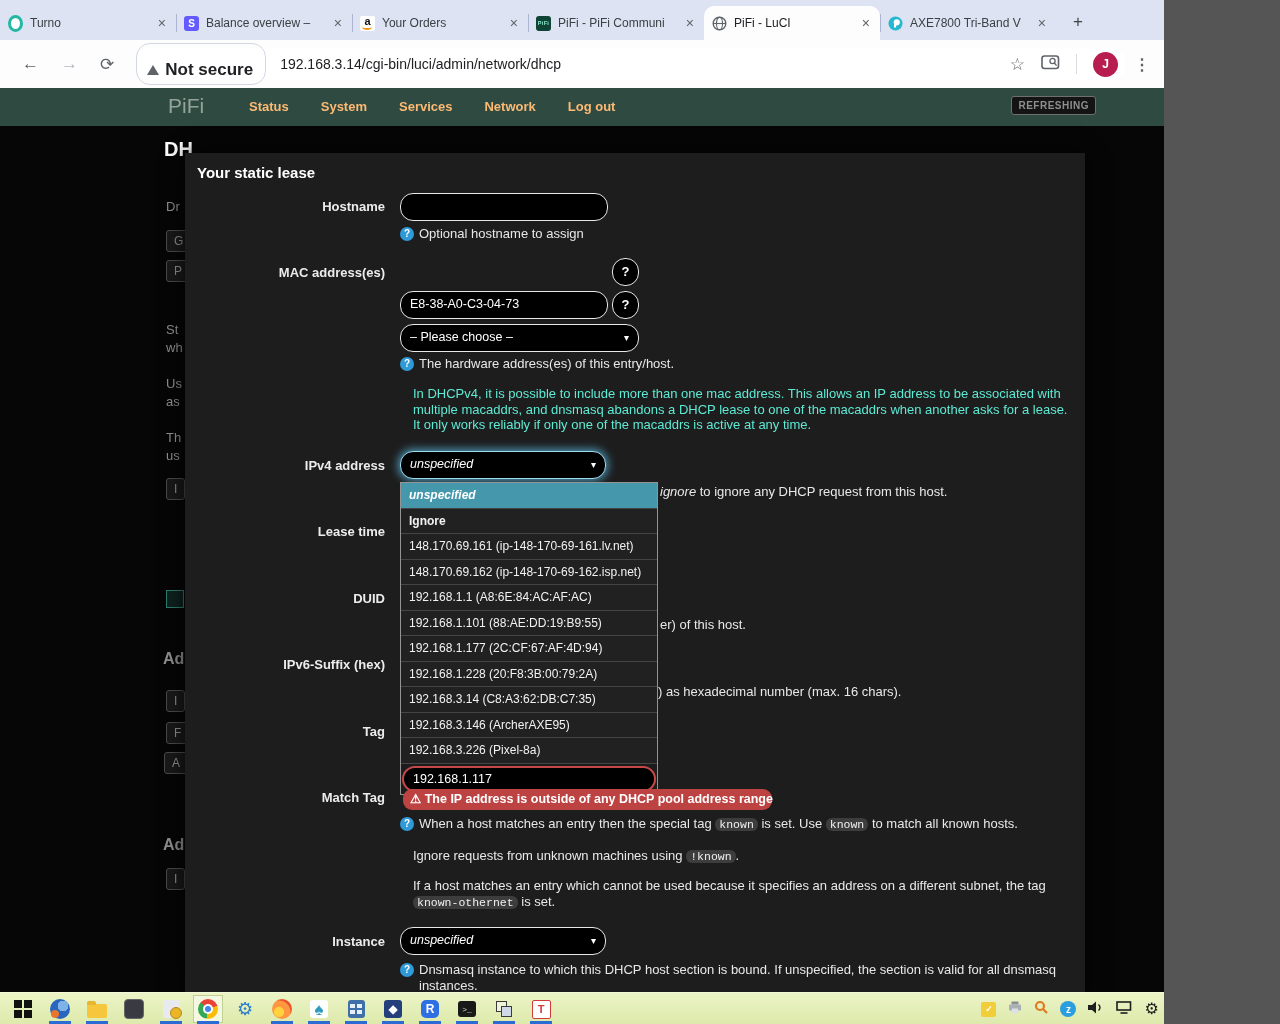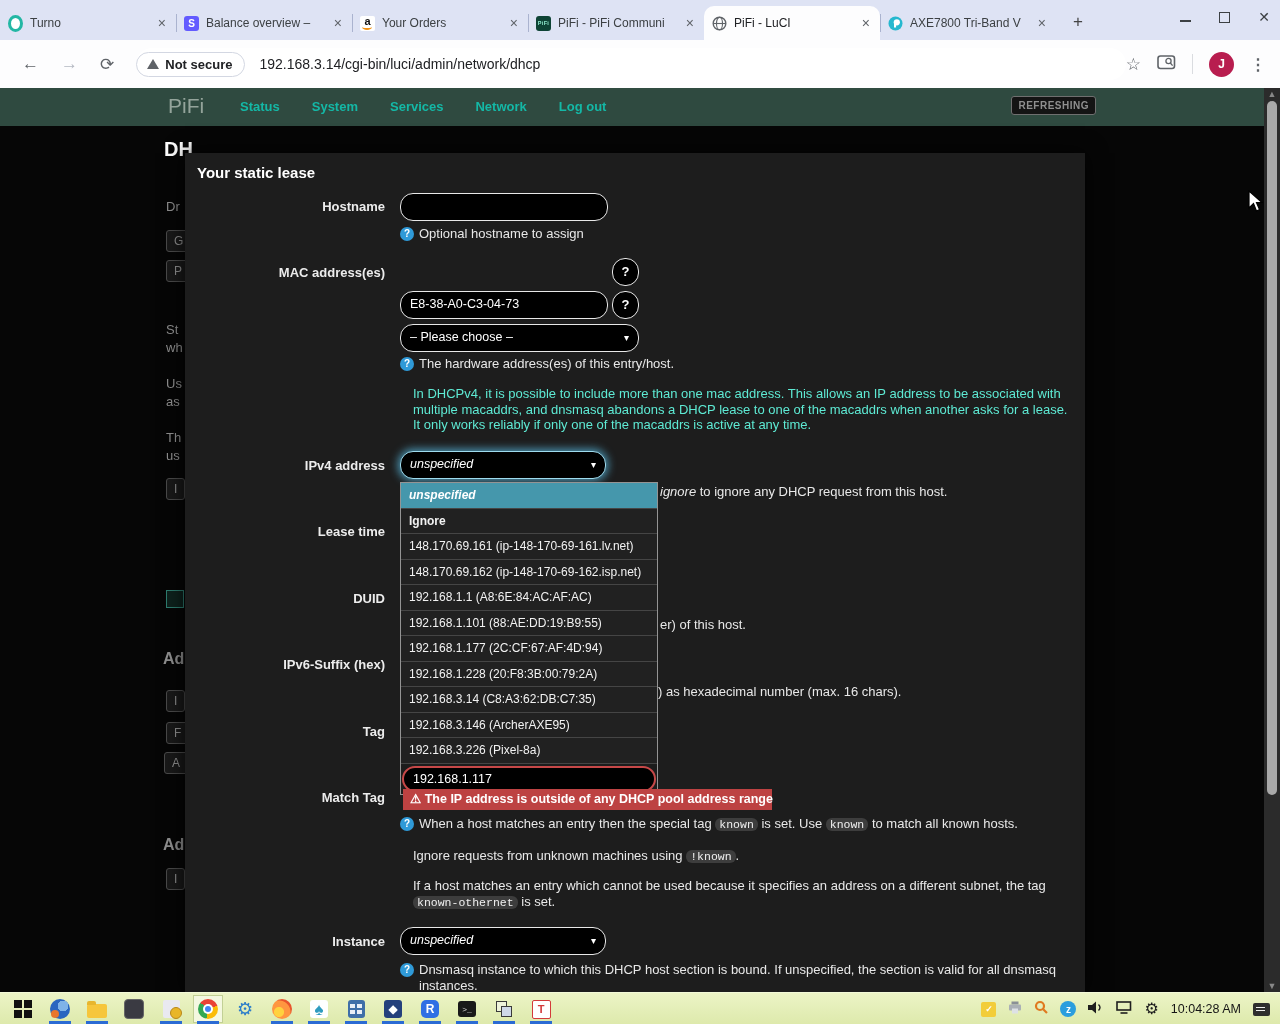--- a/index.html
+++ b/index.html
@@ -1,16 +1,16 @@
 <!DOCTYPE html>
 <html><head>
 <meta charset="utf-8">
 <style>
   html,body{margin:0;padding:0;background:#555;}
-  #screen{position:relative;width:1280px;height:1024px;overflow:hidden;
+  #screen{position:relative;width:1164px;height:1024px;overflow:hidden;
     font-family:"Liberation Sans",sans-serif;background:#060606;}
   
   .tabstrip{position:absolute;left:0;top:0;width:1280px;height:40px;background:#dee3f4;display:flex;align-items:flex-end;}
   .tab{position:relative;width:176px;height:34px;display:flex;align-items:center;gap:7px;padding:0 8px;box-sizing:border-box;color:#3c4043;font-size:12px;}
   .tab:not(.active):not(:first-child)::before{content:"";position:absolute;left:0;top:8px;height:18px;width:1px;background:#aab3cf;}
   .tab.active{background:#fdfdfe;border-radius:10px 10px 0 0;color:#202124;}
   .tab .t-title{flex:1;white-space:nowrap;overflow:hidden;}
   .tab .t-close{color:#5f6368;font-size:14px;line-height:14px;padding:0 2px;}
   .fav{width:15px;height:15px;flex:0 0 15px;display:flex;align-items:center;justify-content:center;position:relative;}
   .fav-turno{width:11px;height:11px;border:3px solid #23b7a4;border-radius:50%;background:#fff;}
@@ -21,32 +21,32 @@
   .newtab{margin:0 0 8px 10px;font-size:17px;color:#444;width:24px;text-align:center;}
   .winctl{position:absolute;right:10px;top:0;height:34px;display:flex;align-items:center;gap:28px;}
   .wc-min{width:11px;border-bottom:2px solid #3c4043;height:8px;}
   .wc-restore{width:9px;height:9px;border:1.6px solid #3c4043;position:relative;background:#dee3f4;}
   .wc-restore::before{content:"";position:absolute;left:2px;top:-4px;width:9px;height:9px;border:1.6px solid #3c4043;z-index:-1;}
   .wc-close{font-size:14px;color:#3c4043;}
   .addrbar{position:absolute;left:0;top:40px;width:1280px;height:48px;background:#fdfdfe;display:flex;align-items:center;}
   .nav-ic{font-size:17px;color:#5f6368;margin-left:22px;}
   .nav-ic.dis{color:#b4b8c2;}
   .omnibox{margin-left:22px;width:990px;height:32px;border-radius:16px;display:flex;align-items:center;background:#fff;}
-  .sec-chip{display:flex;align-items:center;gap:6px;border:1px solid #d3d7e2;border-radius:14px;padding:4px 12px 4px 10px;color:#202124;font-size:13px;font-weight:bold;}
+  .sec-chip{display:flex;align-items:center;gap:6px;border:1px solid #d3d7e2;border-radius:14px;padding:16px 12px 4px 10px;color:#202124;font-size:17px;font-weight:bold;}
   .warn-tri{width:0;height:0;border-left:6px solid transparent;border-right:6px solid transparent;border-bottom:10px solid #5f6368;position:relative;}
   .url-text{margin-left:14px;font-size:14px;color:#202124;}
   .addr-right{position:absolute;right:14px;top:40px;height:48px;display:flex;align-items:center;gap:16px;}
   .star{font-size:17px;color:#5f6368;}
   .vdiv{width:1px;height:20px;background:#dadce0;}
   .avatar{width:25px;height:25px;border-radius:50%;background:#b81d4f;color:#fff;font-size:12px;font-weight:bold;display:flex;align-items:center;justify-content:center;}
   .kebab{font-size:16px;color:#5f6368;font-weight:bold;}
   
   .sitehdr{position:absolute;left:0;top:88px;width:1264px;height:38px;background:#2f4a40;}
   .sitelogo{position:absolute;left:168px;top:6px;font-size:21px;color:#94a49b;}
-  .sitenav{position:absolute;left:240px;top:11px;display:flex;gap:32px;font-size:13px;color:#14b8a6;font-weight:bold;}
+  .sitenav{position:absolute;left:249px;top:11px;display:flex;gap:32px;font-size:13px;color:#fdba74;font-weight:bold;}
   .badge{position:absolute;right:168px;top:8px;background:#141414;border:1px solid #6f6f6f;border-radius:3px;color:#8f8f8f;font-size:10px;font-weight:bold;padding:3px 6px;letter-spacing:.5px;}
   
   .frag{position:absolute;color:#8f8f8f;font-size:13px;}
   .frag-head{font-size:20px;font-weight:bold;color:#ffffff;}
   .frag-head2{font-size:16px;font-weight:bold;color:#8f8f8f;}
   .frag-chip{border:1px solid #4a4a4a;background:#191919;color:#8f8f8f;font-size:12px;padding:3px 7px;border-radius:3px;}
   .frag-teal{width:16px;height:16px;border:1px solid #2e7d70;background:#0e221d;}
   
   .modal{position:absolute;left:185px;top:153px;width:900px;height:839px;background:#1d1d1d;box-shadow:0 0 20px rgba(0,0,0,.8);}
   .m-title{position:absolute;left:12px;top:11px;font-size:15px;font-weight:bold;color:#fff;}
@@ -59,21 +59,21 @@
   .ital{font-style:italic;}
   .qi{position:absolute;width:14px;height:14px;border-radius:50%;background:#2f9ad8;color:#fff;font-size:10px;font-weight:bold;text-align:center;line-height:14px;}
   .help{position:absolute;font-size:13px;color:#e8e8e8;line-height:15.5px;}
   .note{position:absolute;font-size:13px;color:#5eead4;line-height:15.5px;}
   .code{font-family:"Liberation Mono",monospace;font-size:11.5px;background:#3d3d3d;color:#f0f0f0;padding:0 4px;border-radius:6px;}
   
   .dd{position:absolute;left:215px;top:329px;width:258px;background:#1c1c1c;border:1px solid #949494;box-sizing:border-box;z-index:20;}
   .dd-item{height:24.5px;line-height:24.5px;border-bottom:1px solid #454545;padding:0 8px;font-size:12px;color:#f2f2f2;white-space:nowrap;overflow:hidden;background:#212121;}
   .dd-item.selhl{background:#4597ac;font-weight:bold;font-style:italic;color:#fff;}
   .dd-custom{box-sizing:border-box;margin:2px 1px;height:26px;background:#000;border:2px solid #c64848;border-radius:13px;color:#fff;font-size:12.5px;line-height:22px;padding:0 9px;}
-  .dd-error{position:absolute;left:2px;top:306px;width:362px;height:21px;background:#bd4242;color:#fff;font-size:12.5px;font-weight:bold;line-height:21px;padding-left:7px;white-space:nowrap;z-index:21;}
+  .dd-error{position:absolute;left:2px;top:306px;width:362px;height:21px;background:#bd4242;color:#fff;font-size:12.5px;font-weight:bold;line-height:21px;padding-left:7px;white-space:nowrap;z-index:21;border-radius:9px;}
   
   .sb-track{position:absolute;left:1264px;top:88px;width:16px;height:904px;background:#2b2b2b;z-index:30;}
   .sb-thumb{position:absolute;left:3px;top:13px;width:10px;height:694px;background:#a9a9a9;border-radius:5px;}
   .sb-arrow{position:absolute;left:0;width:16px;height:12px;color:#888;font-size:9px;text-align:center;line-height:12px;}
   .cursor{position:absolute;left:1248px;top:190px;z-index:50;}
   
   .taskbar{position:absolute;left:0;top:992px;width:1280px;height:32px;background:linear-gradient(#ecf4c6,#dde9ab);border-top:1px solid #f3f9d8;display:flex;align-items:center;z-index:40;}
   .tb-app{position:relative;width:28px;height:26px;margin-left:9px;display:flex;align-items:center;justify-content:center;}
   .tb-app.run::after{content:"";position:absolute;bottom:-2px;left:3px;right:3px;height:3px;background:#2b6bd4;}
   .tb-app.activeapp{background:#f4f8e0;outline:1px solid #c2d095;}

